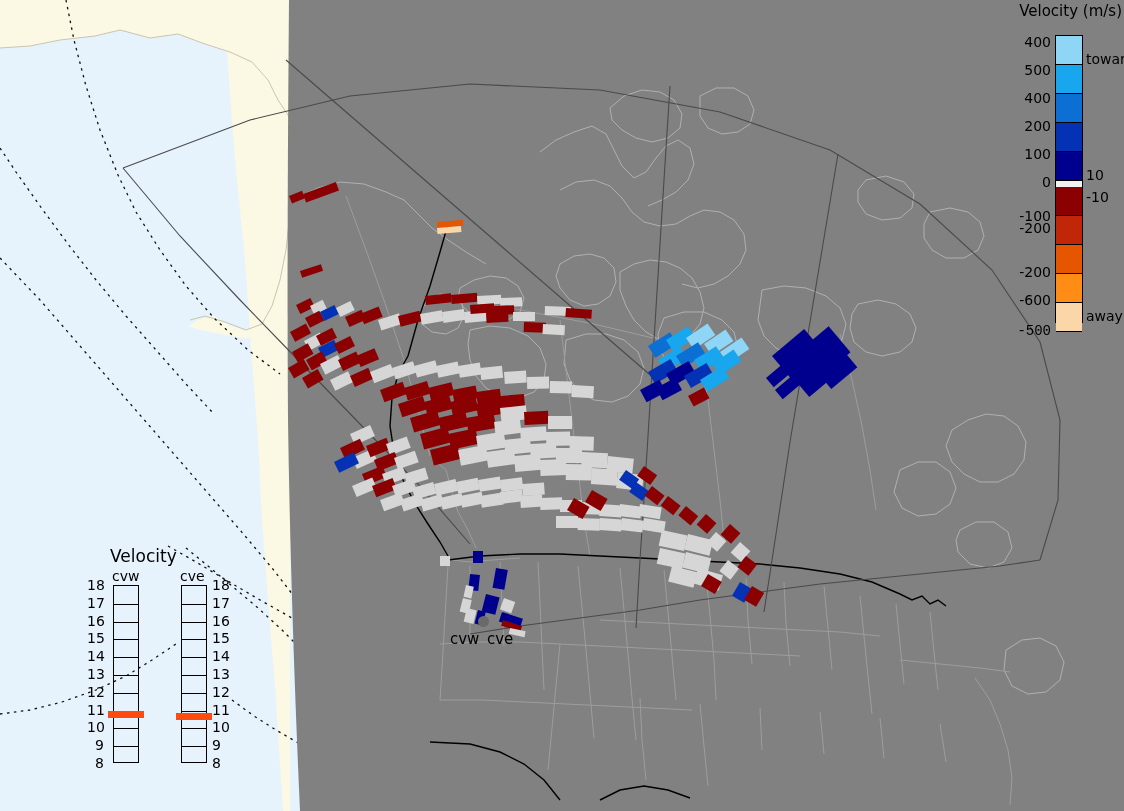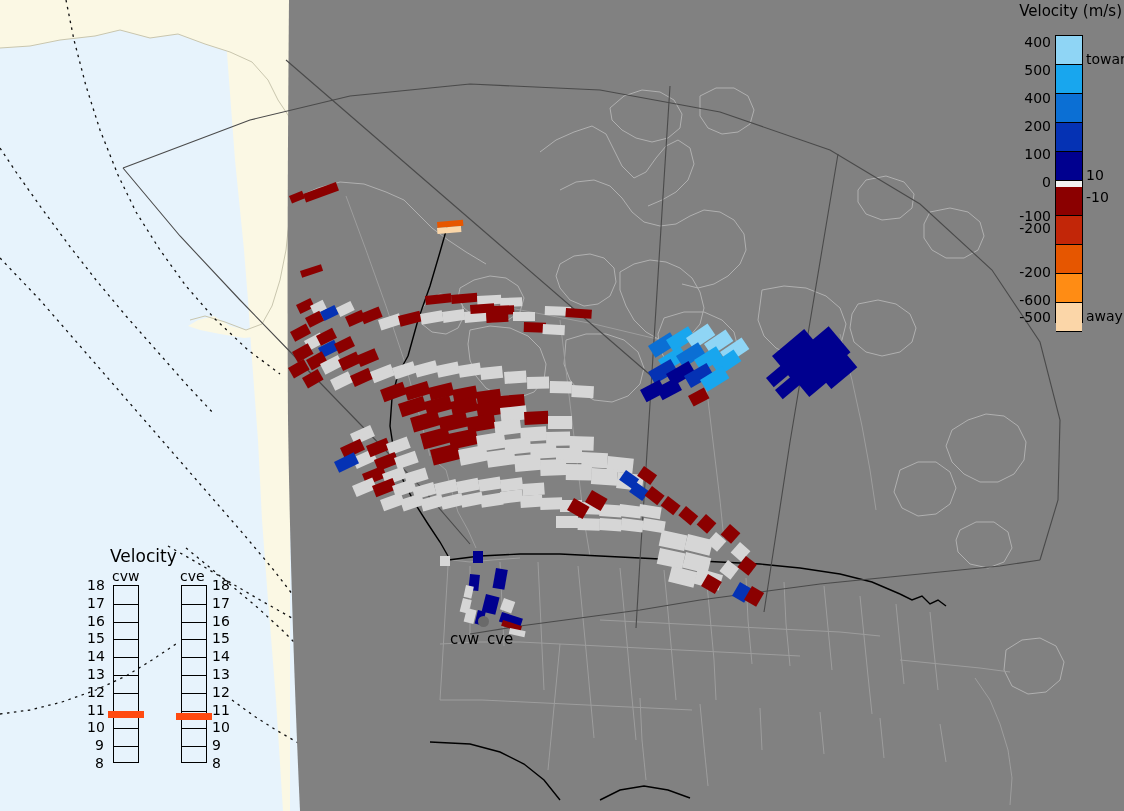--- a/index.html
+++ b/index.html
@@ -373,21 +373,21 @@
       <span style="top: 7px;">400</span>
       <span style="top: 35px;">500</span>
       <span style="top: 63px;">400</span>
       <span style="top: 91px;">200</span>
       <span style="top: 119px;">100</span>
       <span style="top: 147px;">0</span>
       <span style="top: 181px;">-100</span>
       <span style="top: 193px;">-200</span>
       <span style="top: 237px;">-200</span>
       <span style="top: 265px;">-600</span>
-      <span style="top: 282px;">-500</span>
+      <span style="top: 296px; font-family: Liberation Mono, monospace;">-500</span>
     </div>
   <div class="cbside">
     <span style="top:24px;">toward</span>
     <span style="top:140px;">10</span>
     <span style="top:162px;">-10</span>
     <span style="top:281px;">away</span>
   </div>
 
   <div id="freq">
     <div class="freqtitle">Velocity</div>

